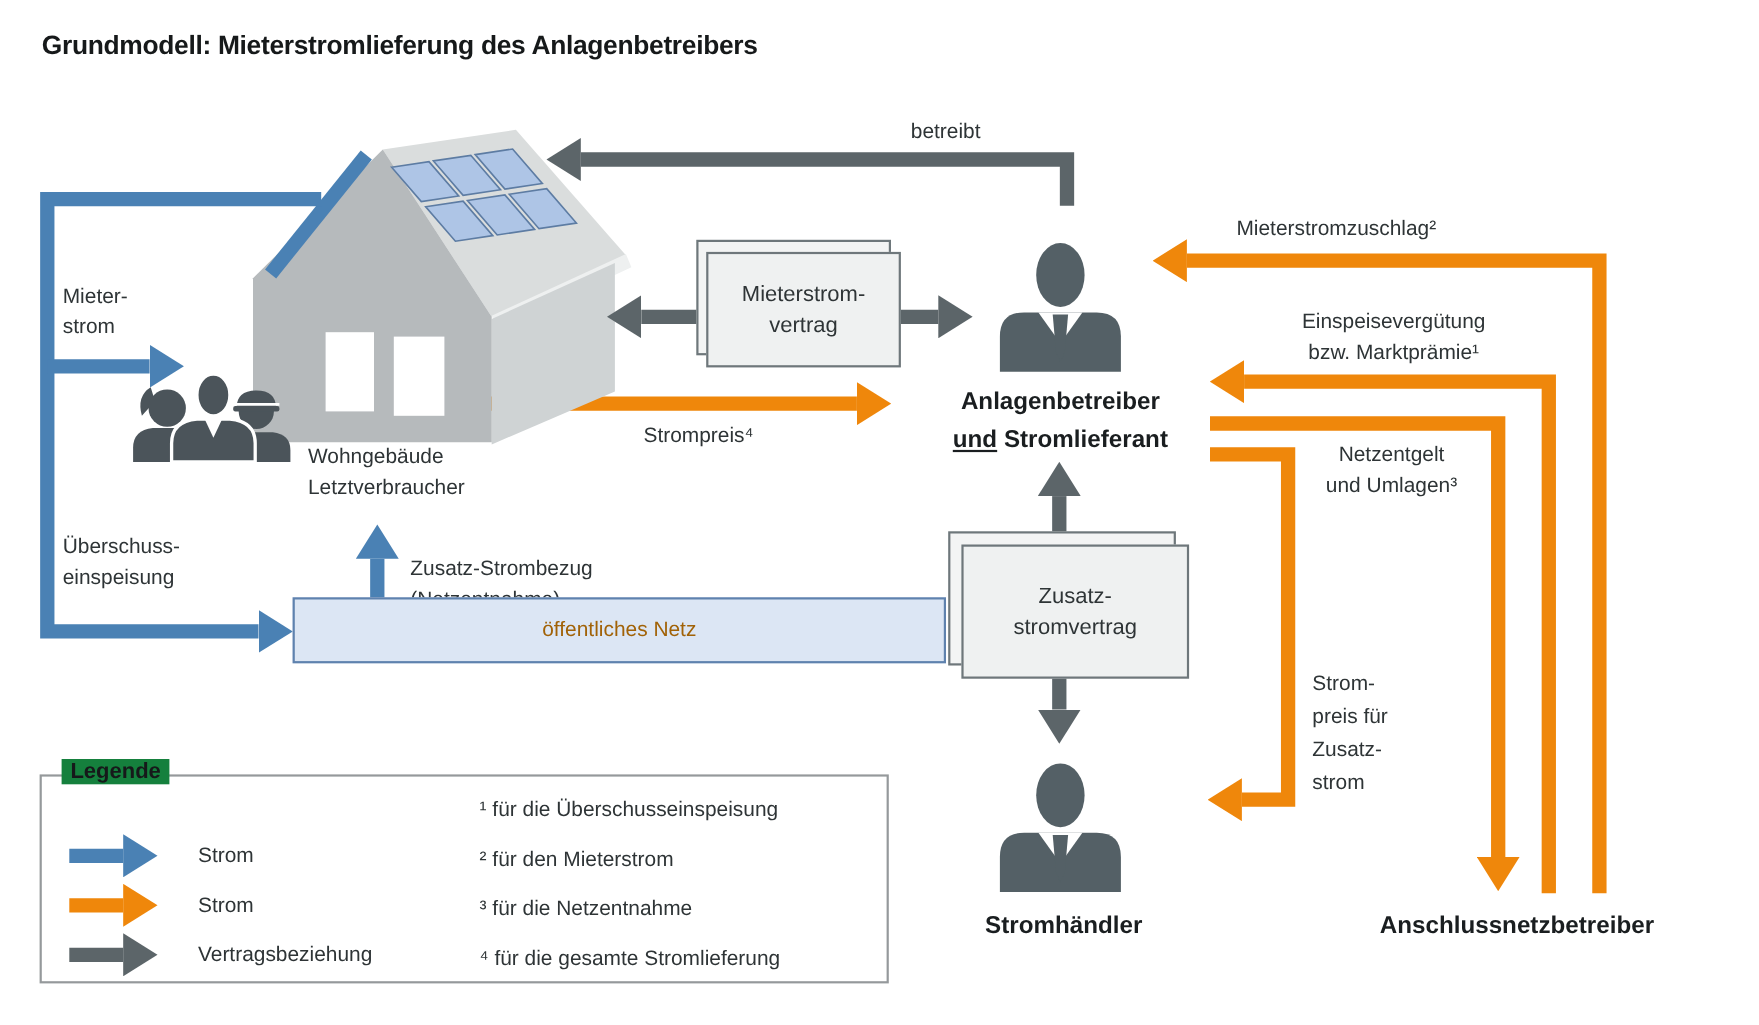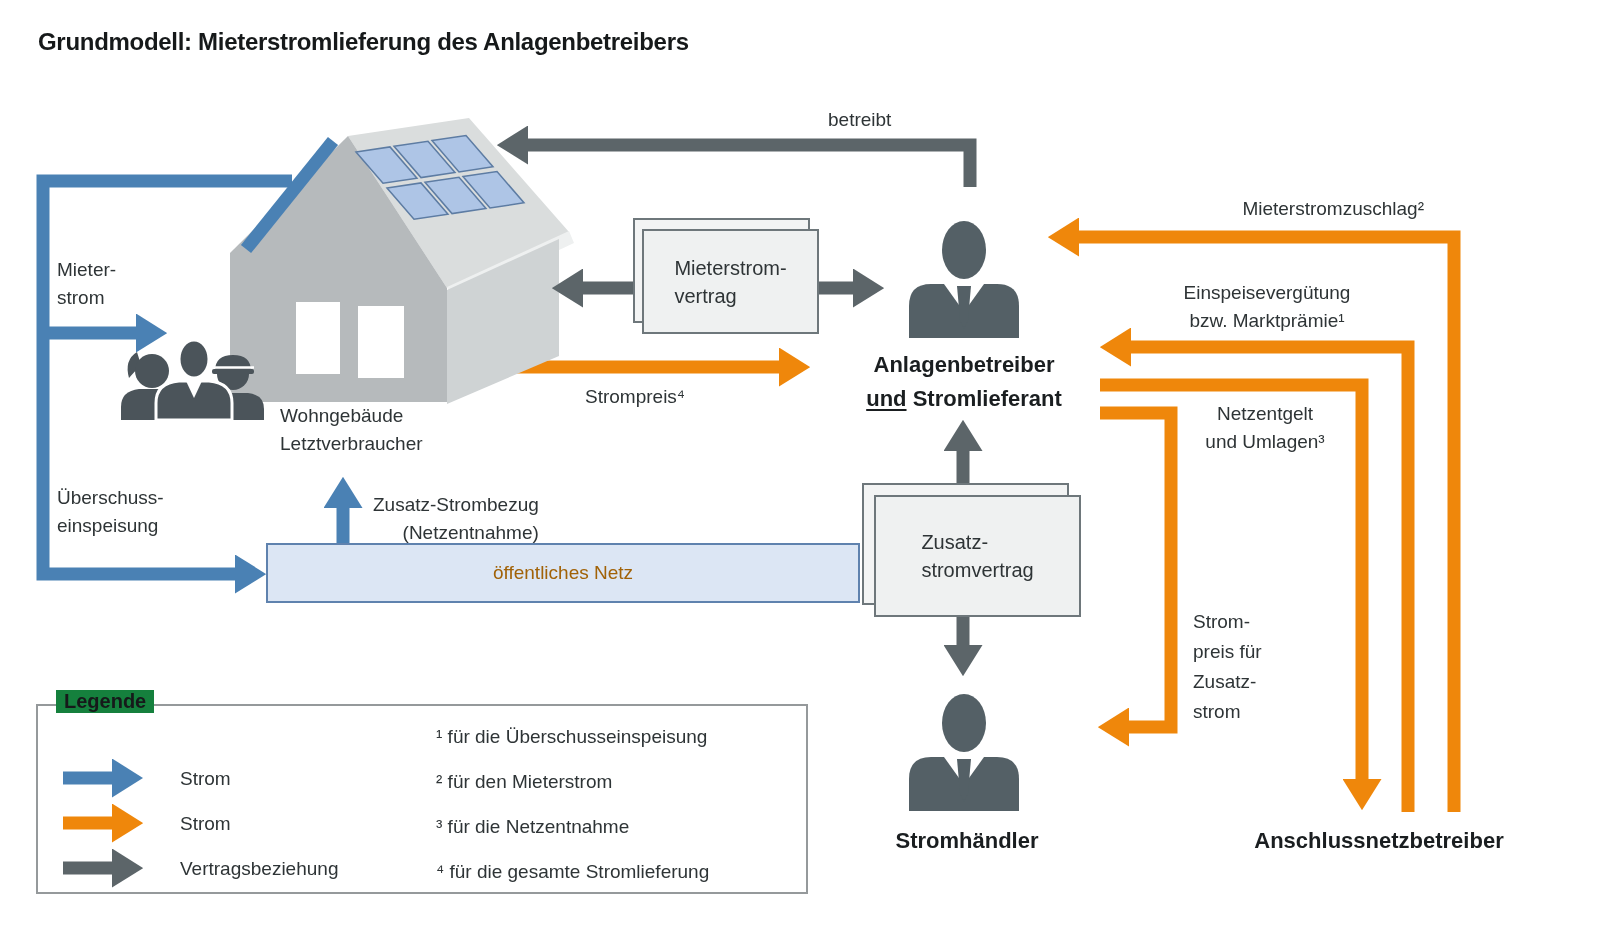--- a/index.html
+++ b/index.html
@@ -3,25 +3,25 @@
 <meta charset="utf-8">
 <style>
   html,body{margin:0;padding:0;background:#ffffff;}
   #canvas{position:relative;width:1599px;height:932px;background:#ffffff;overflow:hidden;
           font-family:"Liberation Sans","DejaVu Sans",sans-serif;color:#2e3436;}
   #art{position:absolute;left:0;top:0;}
   .lbl{position:absolute;font-size:19px;line-height:28px;white-space:nowrap;}
   .title{position:absolute;left:38px;top:28px;font-size:24px;font-weight:bold;color:#16191a;letter-spacing:-0.3px;}
   .bold-lbl{position:absolute;font-size:22px;line-height:34px;font-weight:bold;color:#1a1e20;text-align:center;white-space:nowrap;}
   .ctr{text-align:center;}
-  .rgt{text-align:right;}
+  .rgt{}
   .und{text-decoration:underline;text-underline-offset:3px;}
   .paperbox{position:absolute;box-sizing:border-box;border:2px solid #6e777b;background:#f3f4f4;}
   .paperbox.front{background:#eff1f1;display:flex;align-items:center;justify-content:center;
-                  font-size:20px;line-height:28px;color:#2e3436;}
+                  font-size:20px;line-height:28px;text-align:center;color:#2e3436;}
   .netbar{position:absolute;left:266px;top:543px;width:594px;height:60px;box-sizing:border-box;
           background:#dce6f4;border:2px solid #5f82ae;display:flex;align-items:center;justify-content:center;
           font-size:19px;color:#a16207;}
   .legendbox{position:absolute;left:36px;top:704px;width:772px;height:190px;box-sizing:border-box;
              border:2px solid #95999b;background:transparent;}
   .legendtitle{position:absolute;left:56px;top:690px;background:#15803d;padding:0 8px;
                font-size:20px;font-weight:bold;color:#16191a;}
   .footnote{position:absolute;left:436px;font-size:19px;line-height:27px;white-space:nowrap;}
 </style>
 </head>
@@ -129,21 +129,21 @@
   <div class="lbl" style="left:57px;top:484px;">
     <div>Überschuss-</div>
     <div>einspeisung</div>
   </div>
 
   <div class="lbl" style="left:280px;top:402px;">
     <div>Wohngebäude</div>
     <div>Letztverbraucher</div>
   </div>
 
-  <div class="lbl" style="left:373px;top:491px;text-align:right;">
+  <div class="lbl" style="left:373px;top:504px;">
     <div>Zusatz-Strombezug</div>
     <div>(Netzentnahme)</div>
   </div>
 
   <div class="netbar">
     <span>öffentliches Netz</span>
   </div>
 
   <div class="lbl" style="left:585px;top:383px;">Strompreis⁴</div>
 

